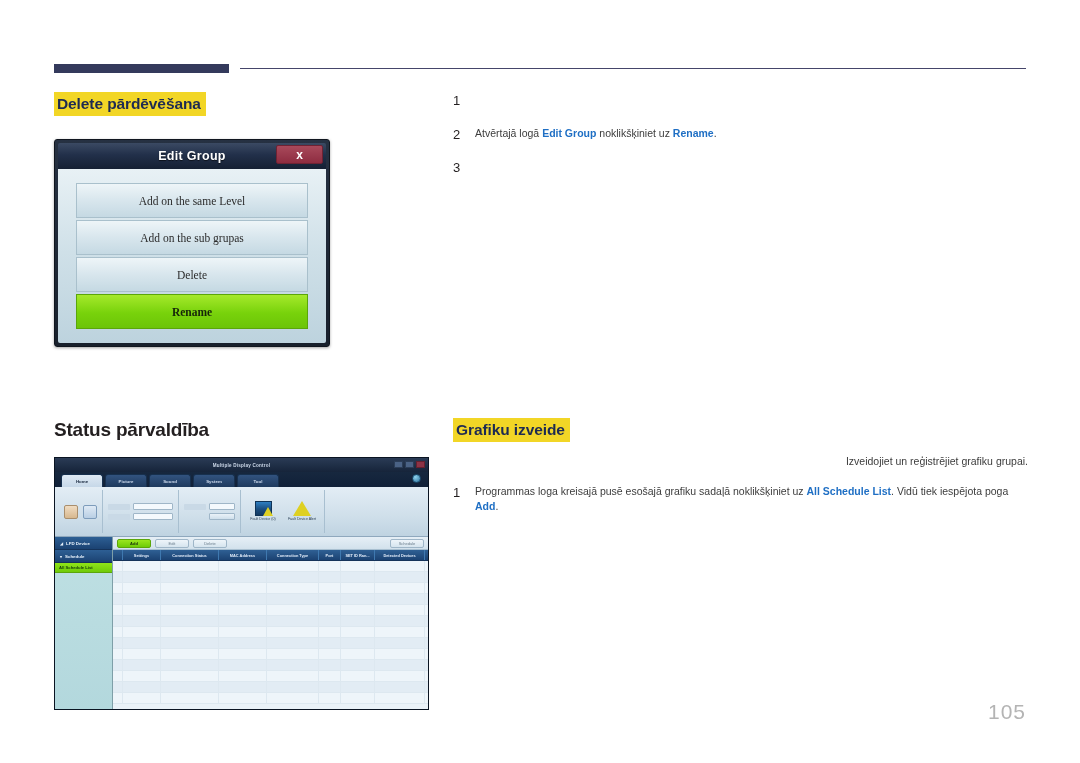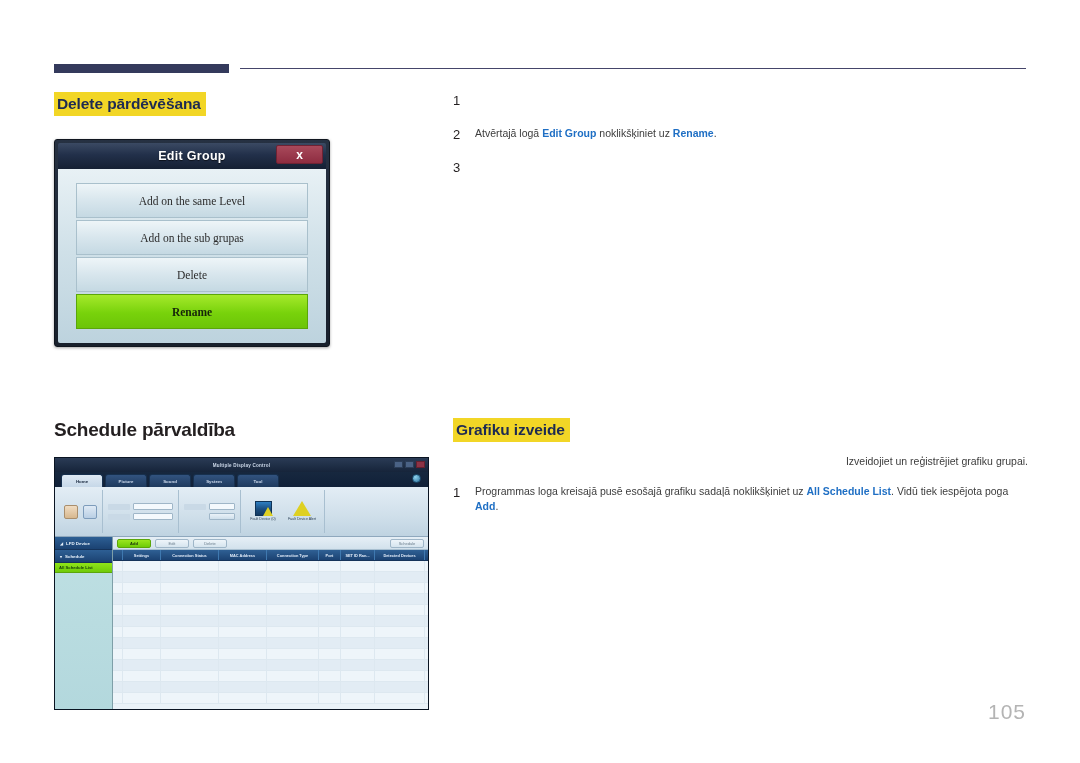--- a/index.html
+++ b/index.html
@@ -286,21 +286,21 @@
   </div>
   <div class="dlg-body" id="dlg-buttons">
       <div class="dlg-btn">Add on the same Level</div>
       <div class="dlg-btn">Add on the sub grupas</div>
       <div class="dlg-btn">Delete</div>
       <div class="dlg-btn primary">Rename</div>
     </div>
 </div>
 
 <div style="position:absolute;left:54px;top:419px;">
-  <div class="sec-heading">Schedule pārvaldība</div>
+  <div class="sec-heading">Status pārvaldība</div>
 </div>
 
 <div class="mdc">
   <div class="mdc-title">
     <span>Multiple Display Control</span>
     <div class="mdc-winbtns">
       <div class="mdc-winbtn"></div>
       <div class="mdc-winbtn"></div>
       <div class="mdc-winbtn close"></div>
     </div>

